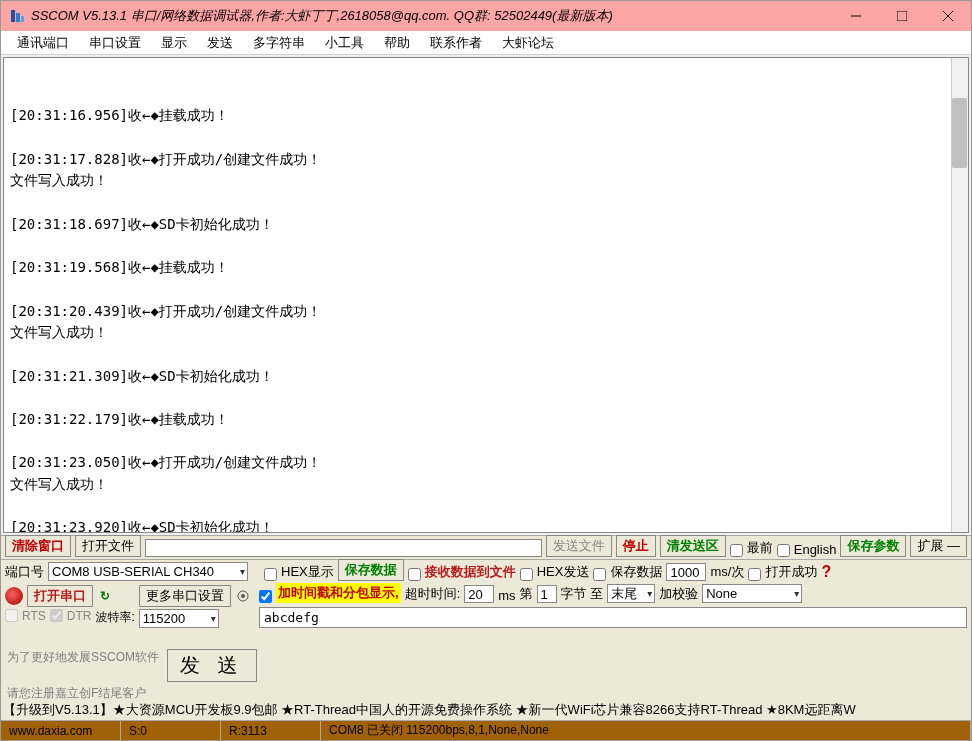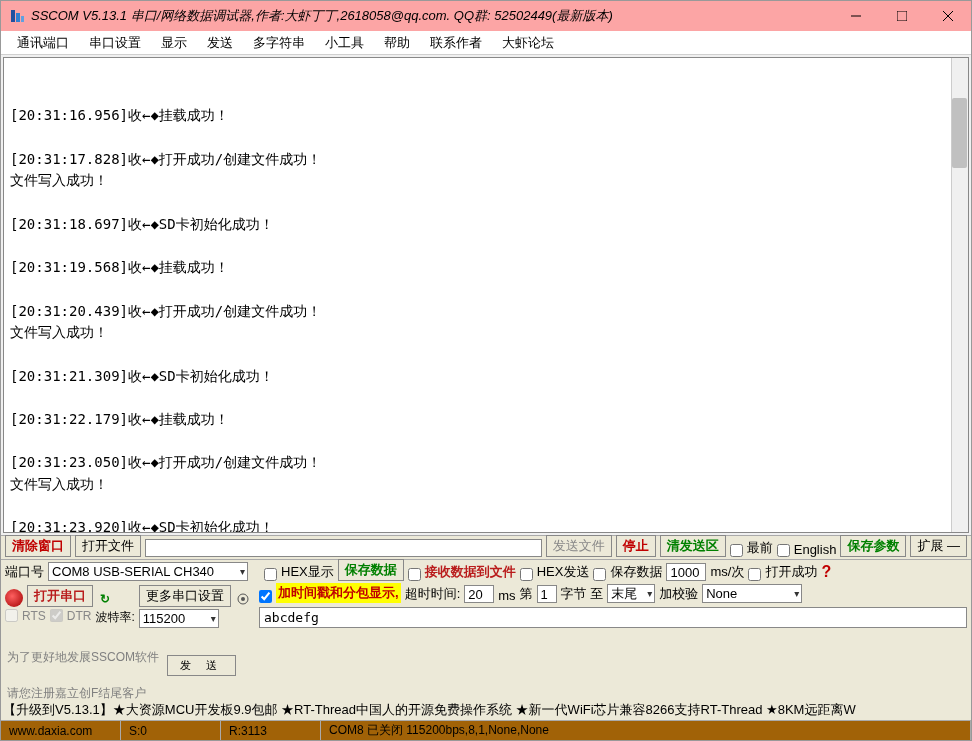--- a/index.html
+++ b/index.html
@@ -20,21 +20,21 @@
 .redtext { color: #c00000; font-weight: bold; }
 .greentext { color: #008000; font-weight: bold; }
 .bluetext { color: #b91c1c; font-weight: bold; }
 .puretext { color: #000; }
 .inputtext { background: #fff; border: 1px solid #888; padding: 1px 3px; font-size: 13px; height: 18px; }
 .cb { width: 13px; height: 13px; vertical-align: middle; }
 .yellowhl { background: #ffff00; color: #c00000; font-weight: bold; padding: 1px 2px; }
 .sendarea { background: #fff; border: 1px solid #888; margin: 2px 4px 2px 4px; height: 50px; padding: 2px 4px; font-family: SimSun, monospace; font-size: 13px; flex: 1; }
 .leftstack { display: flex; flex-direction: column; justify-content: center; gap: 1px; }
 .sidetext { color: #808080; font-size: 12px; line-height: 1.2; margin-top: 20px; }
-.sendbtn { border: 1px solid #888; background: #ece9d8; padding: 2px 12px; font-size: 11px; letter-spacing: 6px; margin: 4px 4px 4px 2px; }
+.sendbtn { border: 1px solid #888; background: #ece9d8; padding: 2px 12px; font-size: 20px; letter-spacing: 6px; margin: 4px 4px 4px 2px; }
 .bottombar { background: #ece9d8; padding: 1px 2px; display: flex; align-items: center; font-size: 13px; height: 20px; white-space: nowrap; overflow: hidden; }
 .statusbar { background: #a16207; border-top: 1px solid #aaa; display: flex; font-size: 12px; height: 20px; align-items: center; }
 .statuscell { border-right: 1px solid #aaa; padding: 0 8px; height: 100%; display: flex; align-items: center; }
 .dropdown { background: #fff; border: 1px solid #888; padding: 0 16px 0 3px; font-size: 13px; height: 19px; display: inline-flex; align-items: center; position: relative; }
 .dropdown::after { content: "▾"; position: absolute; right: 2px; font-size: 10px; color: #333; }
 .recicon { width: 18px; height: 18px; border-radius: 50%; background: radial-gradient(circle at 40% 40%, #ff6060, #a00000); display: inline-block; }
 .reloadicon { width: 16px; height: 16px; display: inline-flex; align-items: center; justify-content: center; color: #008000; font-weight: bold; }
 .row3left { display: flex; flex-direction: column; gap: 2px; padding: 2px 4px; background: #ece9d8; }
 .row3 { display: flex; align-items: stretch; background: #ece9d8; }
 .cfgicon { width: 16px; height: 16px; display: inline-block; }
@@ -147,21 +147,21 @@
     <span>保存数据</span>
   <input class="inputtext" style="width: 40px;" value="1000">
   <span>ms/次</span>
   <input type="checkbox" class="cb" style="">
     <span>打开成功</span>
   <span class="redQ">?</span>
 </div>
 
 <div class="row3">
   <div class="row3left">
-    <div style="display:flex;align-items:flex-end;gap:4px">
+    <div style="display:flex;align-items:center;gap:4px">
       <span class="recicon"></span>
       <span class="btngrey bluetext" style="font-weight:bold">打开串口</span>
       <span class="reloadicon">↻</span>
       <span style="width:18px"></span>
       <span class="btngrey puretext">更多串口设置</span>
       <svg class="cfgicon" viewBox="0 0 16 16">
           <circle cx="8" cy="8" r="5" fill="none" stroke="#555"></circle>
           <circle cx="8" cy="8" r="2" fill="#555"></circle>
         </svg>
     </div>

